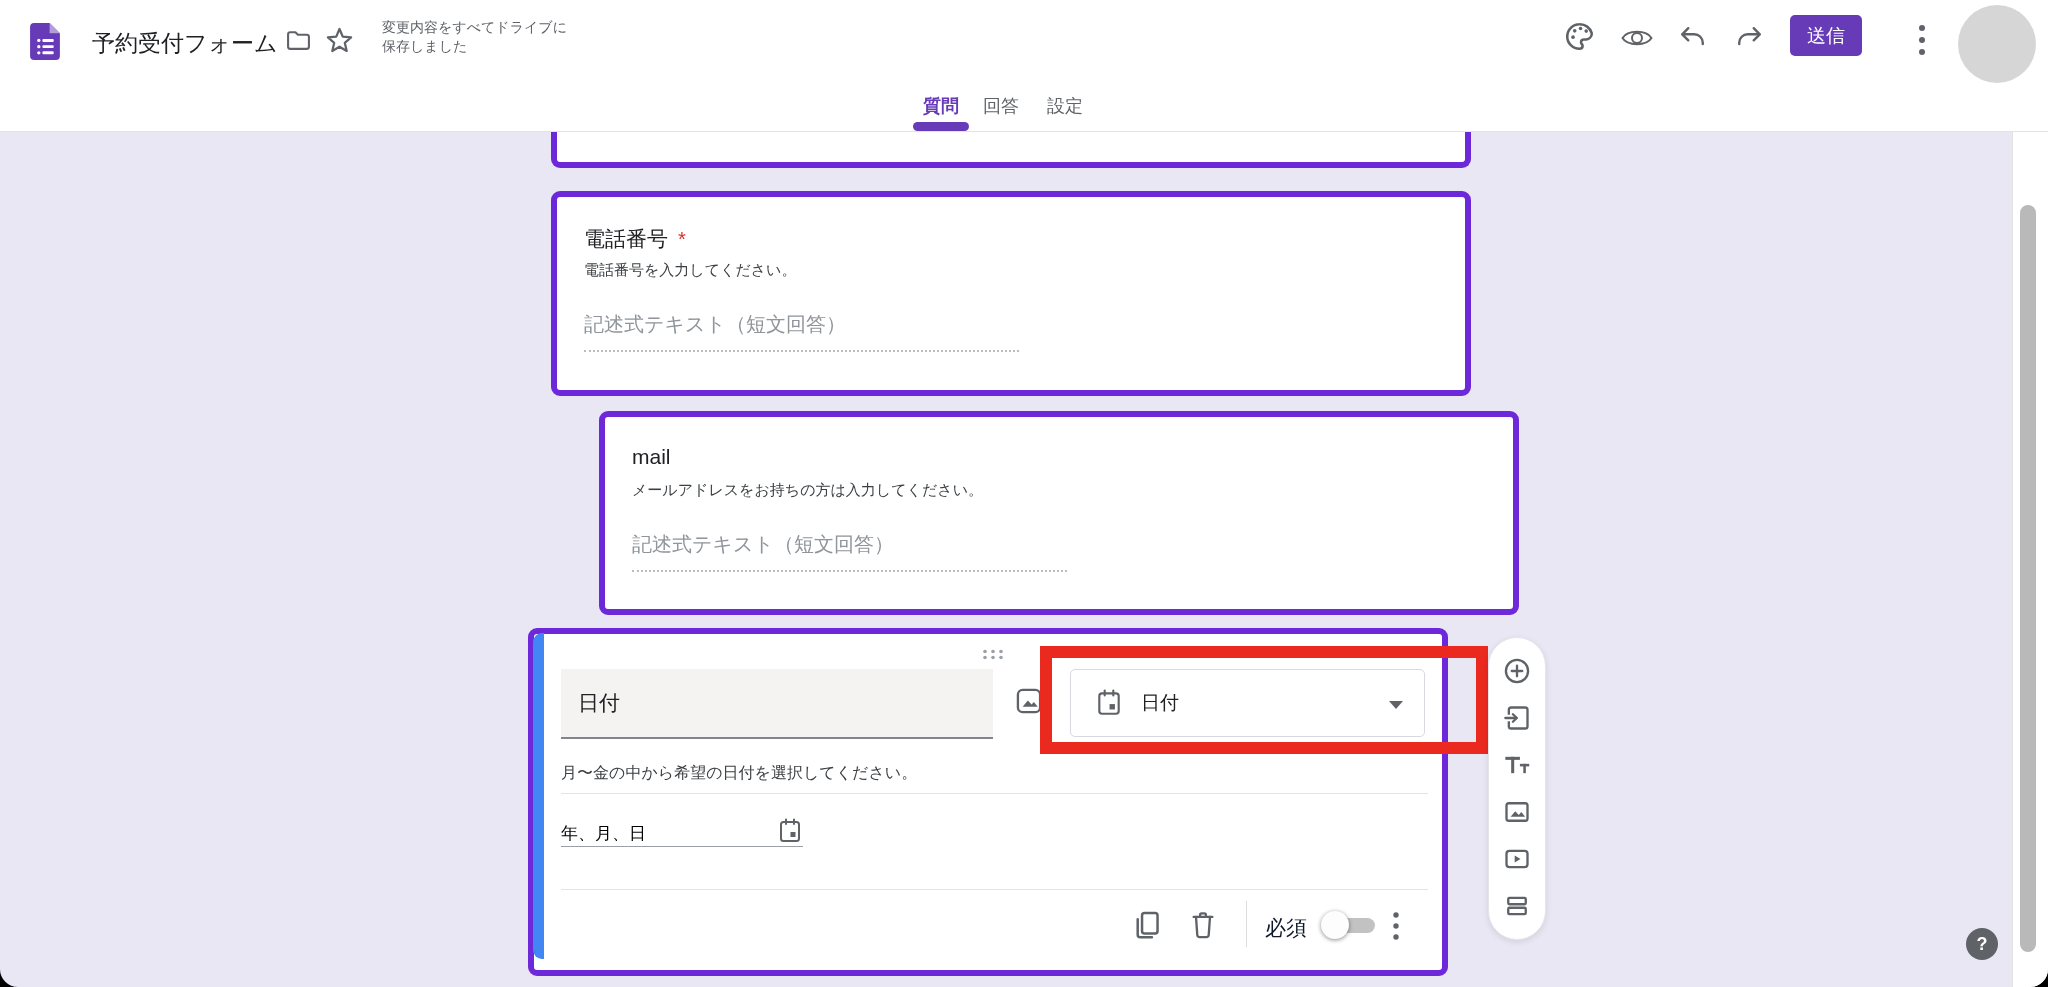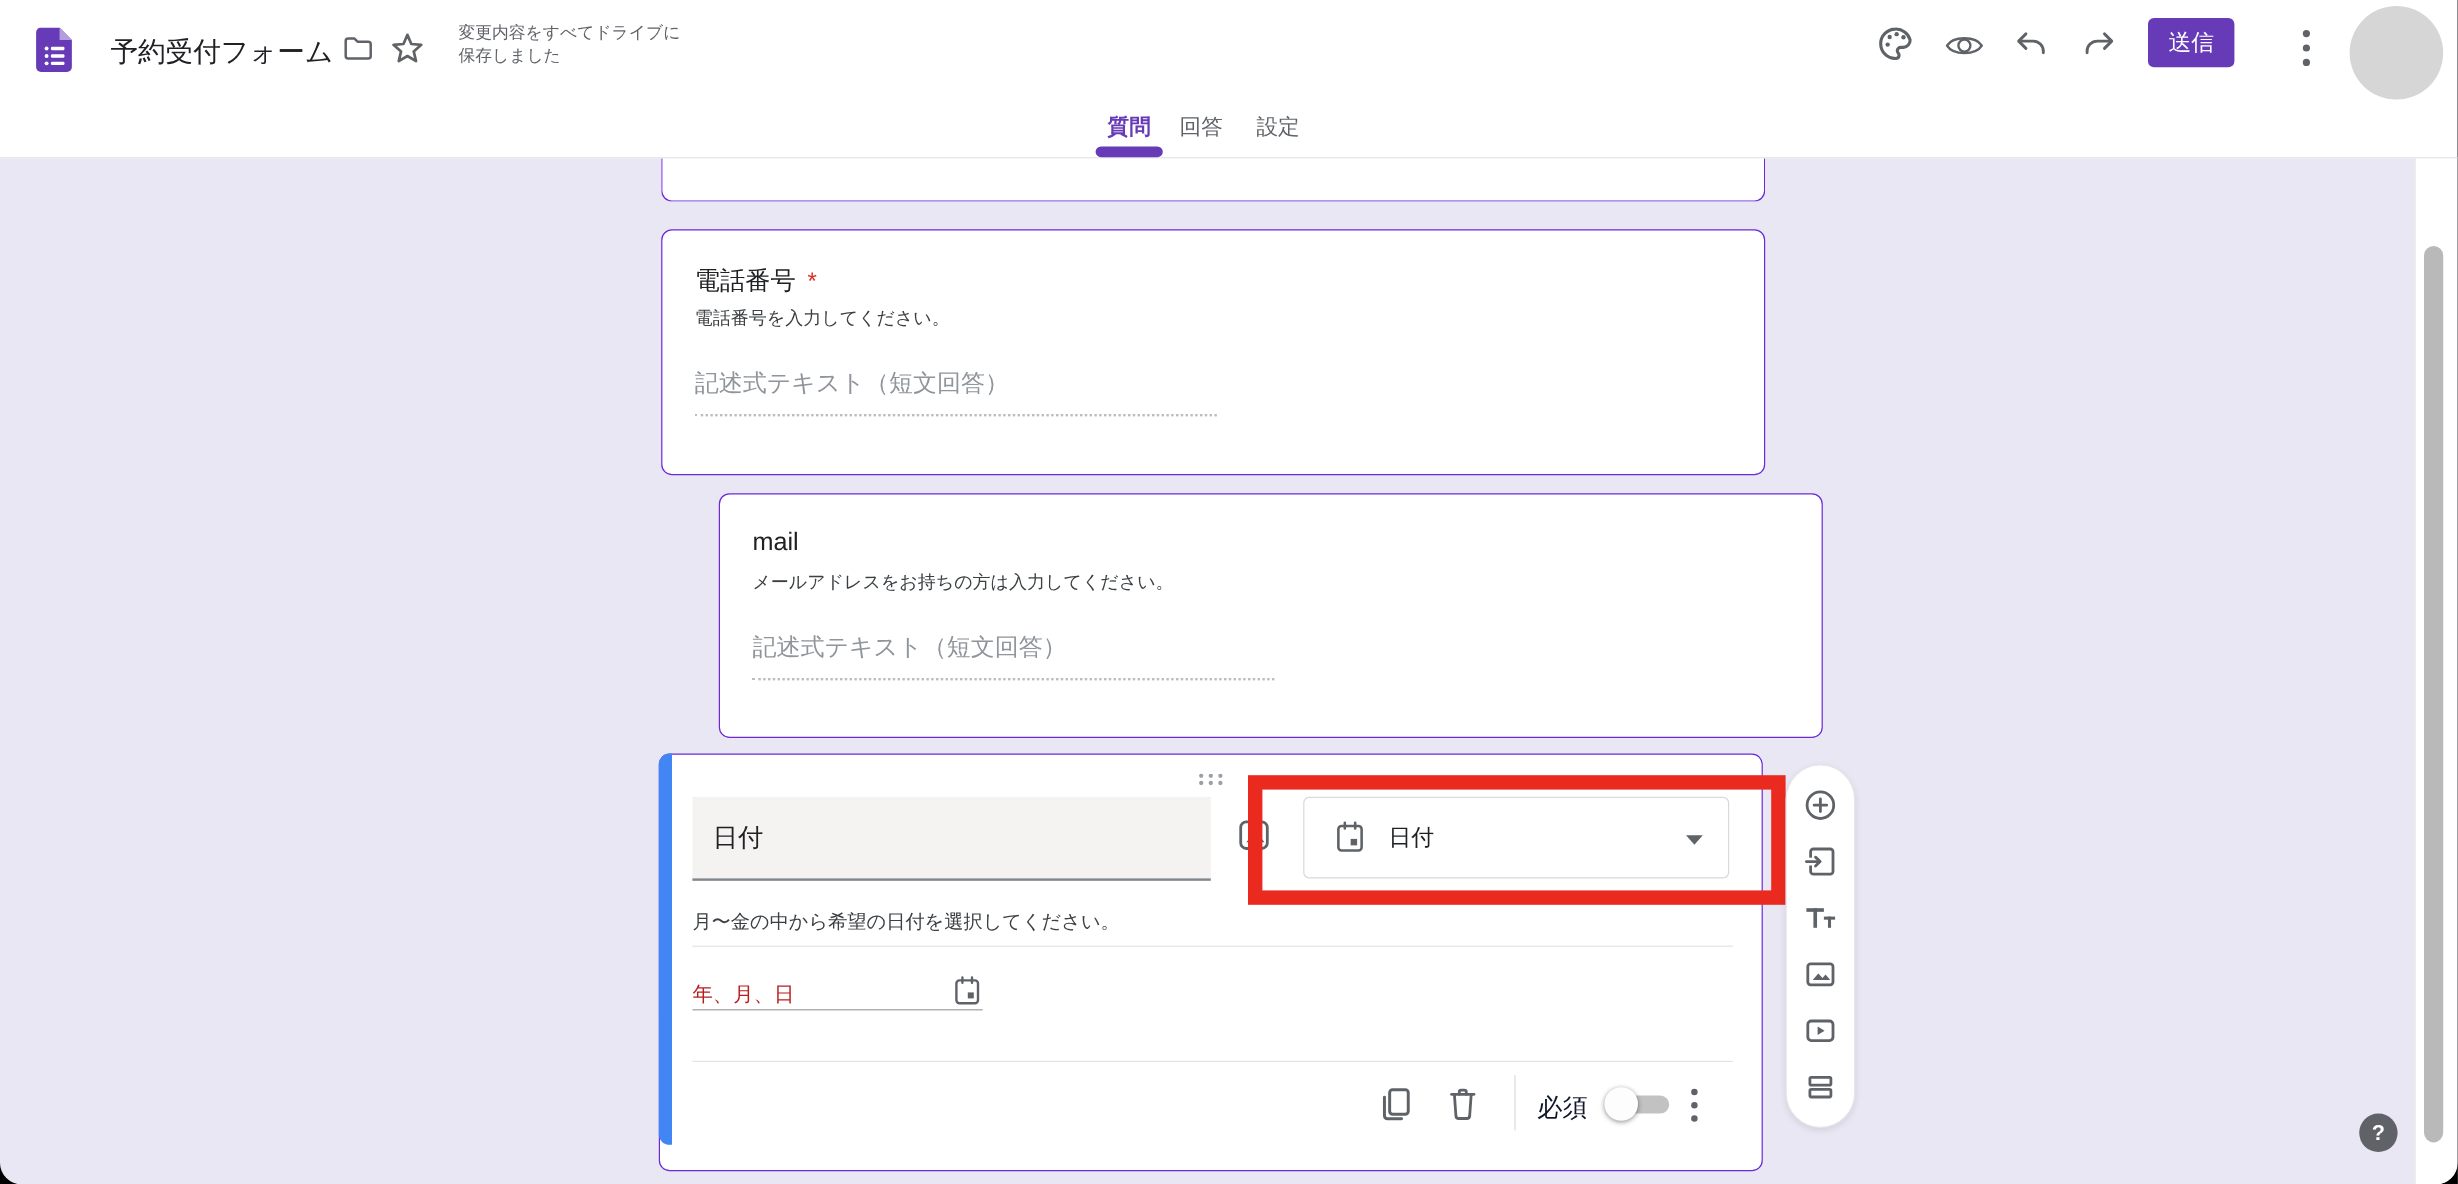--- a/index.html
+++ b/index.html
@@ -22,25 +22,25 @@
   .avatar{left:1958px;top:5px;width:78px;height:78px;border-radius:50%;background:#d6d6d6;}
   .tab{top:94px;width:48px;text-align:center;font-size:18px;color:#5f6368;cursor:pointer;}
   .tab.active{color:#673ab7;font-weight:bold;}
   .tab-underline{left:913px;top:122px;width:56px;height:9px;background:#673ab7;border-radius:5px;}
 
   
   .scroll-gutter{left:2012px;top:131px;width:36px;height:856px;background:#fff;border-left:1px solid #e3e3e3;z-index:3;}
   .scroll-thumb{left:2020px;top:205px;width:16px;height:747px;background:#b9b9b9;border-radius:9px;z-index:4;}
 
   
-  .card{background:#fff;border:1px solid #6d28d9;border-radius:9px;box-sizing:border-box;z-index:1;}
+  .card{background:#fff;border:6px solid #6d28d9;border-radius:9px;box-sizing:border-box;z-index:1;}
   .card-partial{left:551px;top:131px;width:920px;height:37px;border-top:none;border-radius:0 0 9px 9px;}
   .card-phone{left:551px;top:191px;width:920px;height:205px;}
   .card-mail{left:551px;top:411px;width:920px;height:204px;margin-left:48px;}
-  .card-date{left:549px;top:628px;width:920px;height:348px;}
+  .card-date{left:528px;top:628px;width:920px;height:348px;}
   .active-bar{left:-1px;top:-1px;width:11px;height:326px;background:#4285f4;border-radius:9px 0 0 9px;}
 
   .q-title{left:27px;top:28px;font-size:21px;font-weight:500;color:#202124;}
   .req-star{color:#d93025;font-size:20px;margin-left:10px;}
   .q-desc{left:27px;top:64px;font-size:15px;color:#3c4043;}
   .q-placeholder{left:27px;top:114px;font-size:20px;color:#8f959b;}
   .dotted-line{left:27px;top:153px;width:435px;height:0;border-bottom:2px dotted #b9bdc1;}
 
   
   .drag-dots{left:446px;top:14px;}
@@ -49,21 +49,21 @@
     font-size:21px;color:#202124;font-family:inherit;outline:none;}
   .img-add{left:481px;top:53px;}
   .type-select{left:536px;top:35px;width:355px;height:68px;background:#fff;border:1px solid #d6d9dd;
     border-radius:5px;display:flex;align-items:center;cursor:pointer;box-sizing:border-box;}
   .type-select .cal{margin-left:25px;}
   .type-label{margin-left:19px;font-size:19px;color:#202124;}
   .caret{position:absolute;right:21px;top:31px;width:0;height:0;
     border-left:7px solid transparent;border-right:7px solid transparent;border-top:8px solid #5f6368;}
   .q-desc2{left:27px;top:129px;font-size:16px;color:#3c4043;}
   .hdiv1{left:27px;top:159px;width:867px;height:1px;background:#e3e3e6;}
-  .answer-date{left:27px;top:188px;font-size:17px;color:#b91c1c;text-align:right;}
+  .answer-date{left:27px;top:188px;font-size:17px;color:#000000;text-align:right;}
   .cal2{left:244px;top:184px;}
   .answer-underline{left:27px;top:212px;width:242px;height:1px;background:#9aa0a6;}
   .hdiv2{left:27px;top:255px;width:867px;height:1px;background:#e3e3e6;}
   .icon-btn{cursor:pointer;}
   .copy-btn{left:598px;top:276px;}
   .trash-btn{left:655px;top:275px;}
   .vdiv{left:712px;top:267px;width:1px;height:46px;background:#dadce0;}
   .required-label{left:731px;top:280px;font-size:21px;color:#0f172a;}
   .toggle{left:787px;top:277px;width:56px;height:28px;cursor:pointer;}
   .toggle .track{position:absolute;left:4px;top:7px;width:50px;height:15px;border-radius:8px;background:#c2c2c2;}

